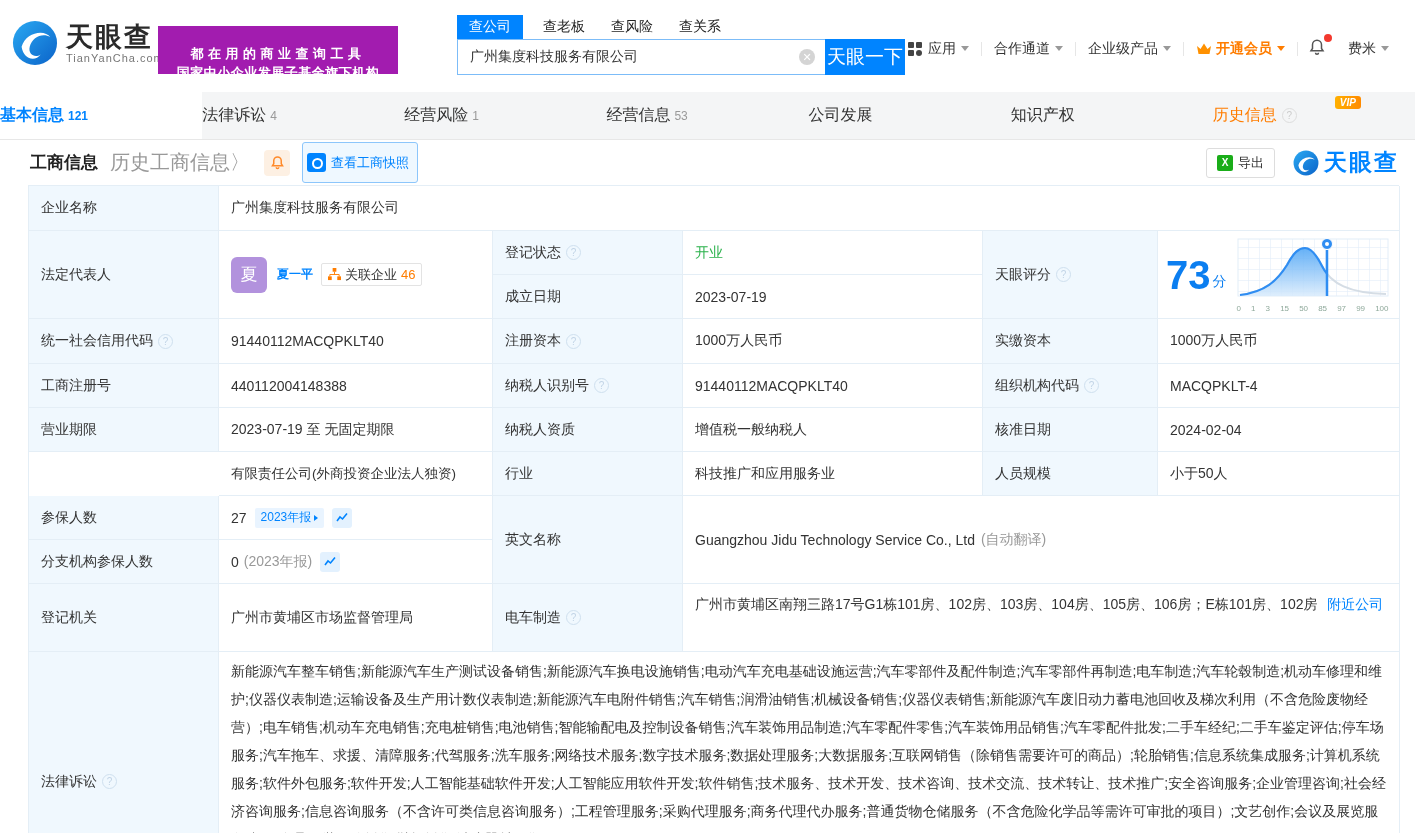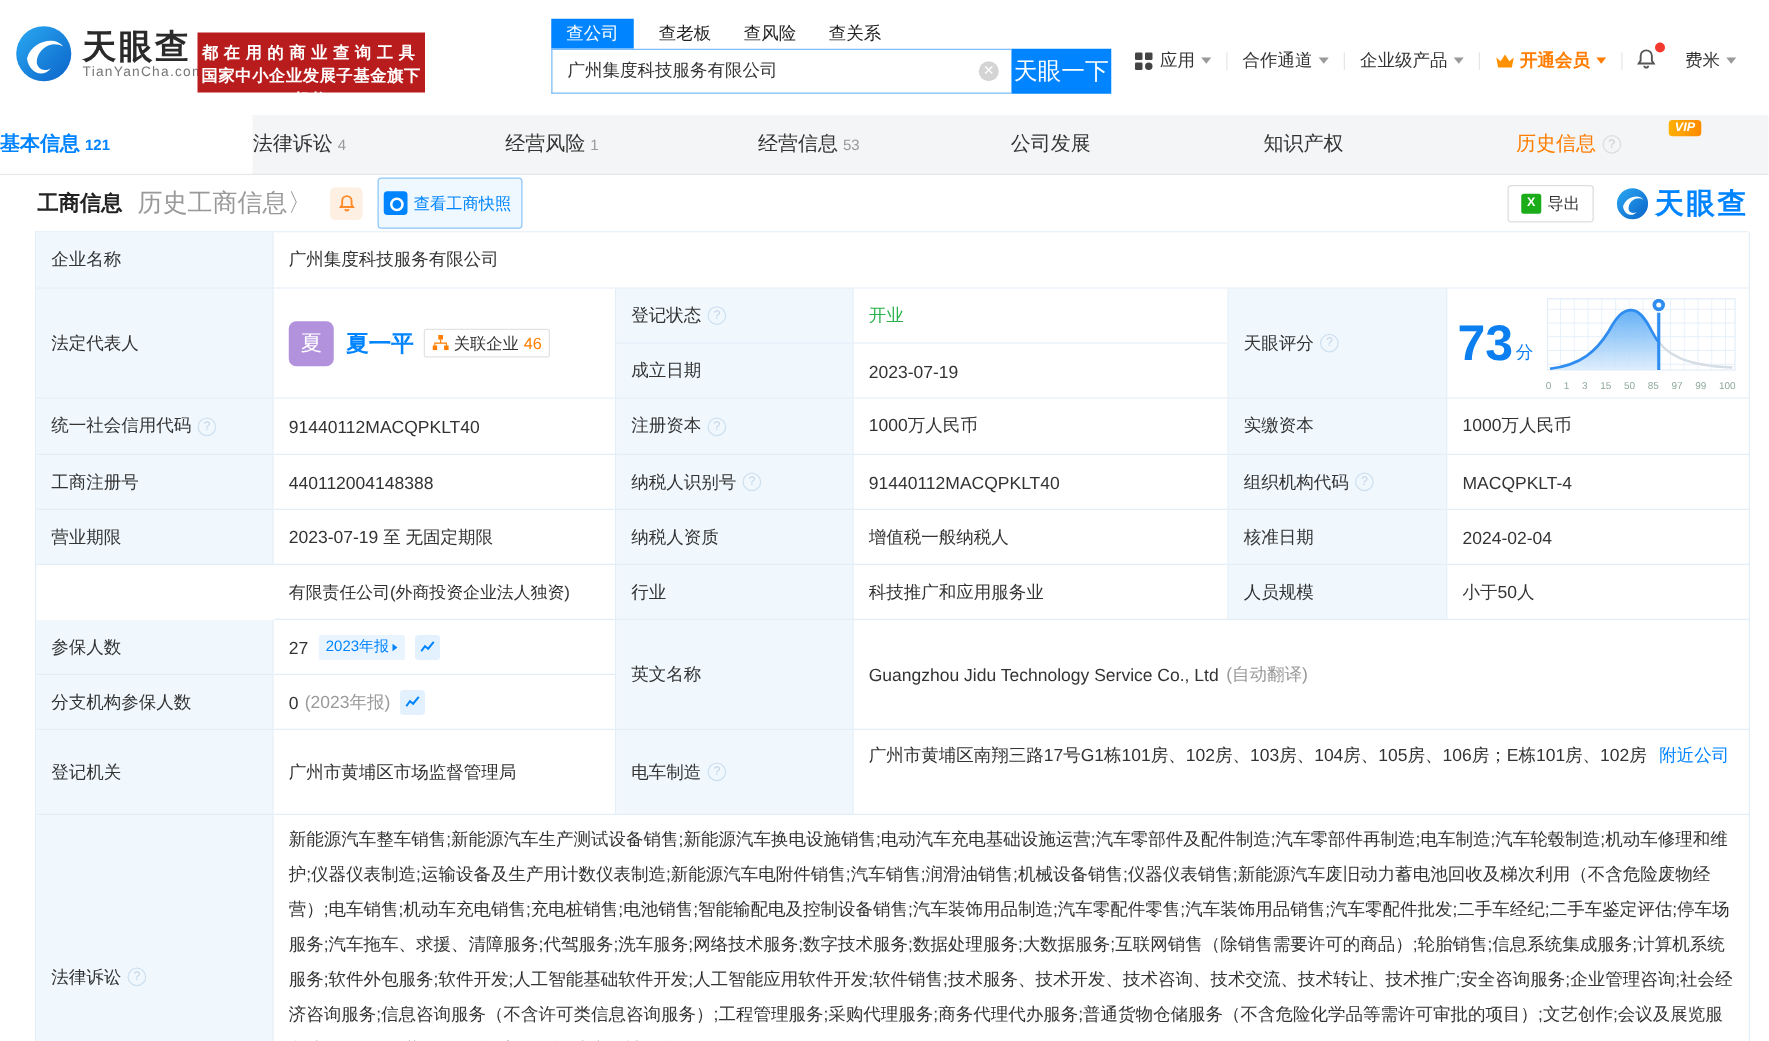--- a/index.html
+++ b/index.html
@@ -6,26 +6,26 @@
   html,body { width:1415px; height:833px; overflow:hidden; background:#fff;
     font-family:"Liberation Sans","DejaVu Sans",sans-serif; color:#333; }
   .top-hairline { position:absolute; top:10px; left:0; width:100%; height:1px; background:#f0f0f0; }
 
   
   .header { position:relative; height:92px; background:#fff; }
   .logo { position:absolute; left:12px; top:20px; display:flex; align-items:center; cursor:pointer; }
   .logo-text { margin-left:8px; }
   .logo-title { font-size:27px; font-weight:bold; color:#2a2a2a; letter-spacing:2px; line-height:30px; }
   .logo-sub { font-size:11px; color:#777; letter-spacing:1px; }
-  .slogan { position:absolute; left:158px; top:26px; width:182px; height:48px; background:#b91c1c;
-    color:#fff; text-align:center; padding-top:6px; }
+  .slogan { position:absolute; left:158px; top:26px; width:240px; height:48px; background:#a21caf;
+    color:#fff; text-align:center; padding-top:18px; }
   .slogan .l1 { font-size:13px; font-weight:bold; letter-spacing:4.5px; line-height:19px; }
   .slogan .l2 { font-size:13px; font-weight:bold; letter-spacing:.5px; line-height:19px; }
 
-  .search-wrap { position:absolute; left:393px; top:13px;padding-left:48px; }
+  .search-wrap { position:absolute; left:409px; top:13px;padding-left:48px; }
   .search-tabs { display:flex; align-items:flex-end; height:26px; font-size:14px; }
   .search-tab { margin-right:26px; color:#222; cursor:pointer; padding:3px 0; }
   .search-tab.active { background:#0084ff; color:#fff; padding:3px 12px; margin-right:20px; }
   .search-bar { display:flex; margin-top:0; }
   .search-input-box { position:relative; width:368px; }
   .search-input { width:368px; height:36px; border:1px solid #7cbcf8; border-right:none; padding:0 34px 0 12px;
     font-size:14px; color:#333; outline:none; font-family:inherit; }
   .clear-ico { position:absolute; right:10px; top:10px; width:16px; height:16px; border-radius:50%;
     background:#d4d4d4; color:#fff; font-size:11px; line-height:16px; text-align:center; cursor:pointer; }
   .search-btn { width:80px; height:36px; background:#0084ff; color:#fff; border:none; font-size:19px;
@@ -86,21 +86,21 @@
   .cell { border-right:1px solid #e4eef6; border-bottom:1px solid #e4eef6; display:flex; align-items:center;
     padding:0 12px; background:#fff; min-width:0; }
   .cell.lab { background:#f0f8fe; color:#333; }
   .val-text { color:#333; }
   .green { color:#2bb24c; }
   .link { color:#0084ff; cursor:pointer; }
   .gray { color:#999; }
 
   .avatar { width:36px; height:36px; border-radius:6px; background:#b292dd; color:#fff; font-size:17px;
     display:flex; align-items:center; justify-content:center; margin-right:10px; cursor:pointer; flex:none; }
-  .rep-name { font-size:18px; color:#0084ff; font-weight:bold; cursor:pointer; }
+  .rep-name { font-size:12px; color:#0084ff; font-weight:bold; cursor:pointer; }
   .rel-badge { display:flex; align-items:center; border:1px solid #e3e3e3; border-radius:2px; height:23px;
     padding:0 6px; margin-left:8px; cursor:pointer; font-size:13px; color:#333; }
   .org-ico { width:13px; height:13px; margin-right:4px; }
   .rel-cnt { color:#ff7d00; margin-left:4px; }
 
   .yr-badge { display:flex; align-items:center; background:#e9f4ff; color:#0084ff; font-size:12px; height:20px;
     padding:0 6px; border-radius:2px; margin-left:8px; cursor:pointer; }
   .yr-badge .arr { width:0; height:0; border-top:3px solid transparent; border-bottom:3px solid transparent;
     border-left:4px solid #0084ff; margin-left:3px; }
   .trend-ico { width:20px; height:20px; background:#e3f1fe; border-radius:3px; margin-left:8px; display:flex;

